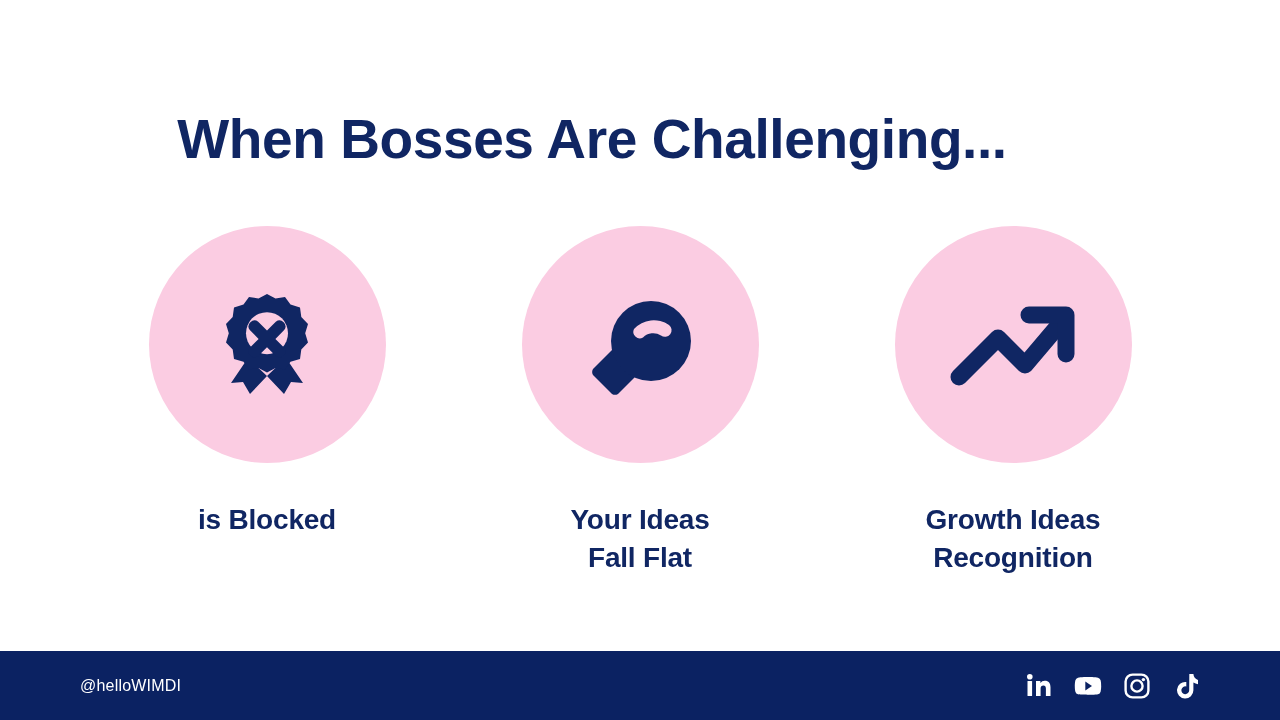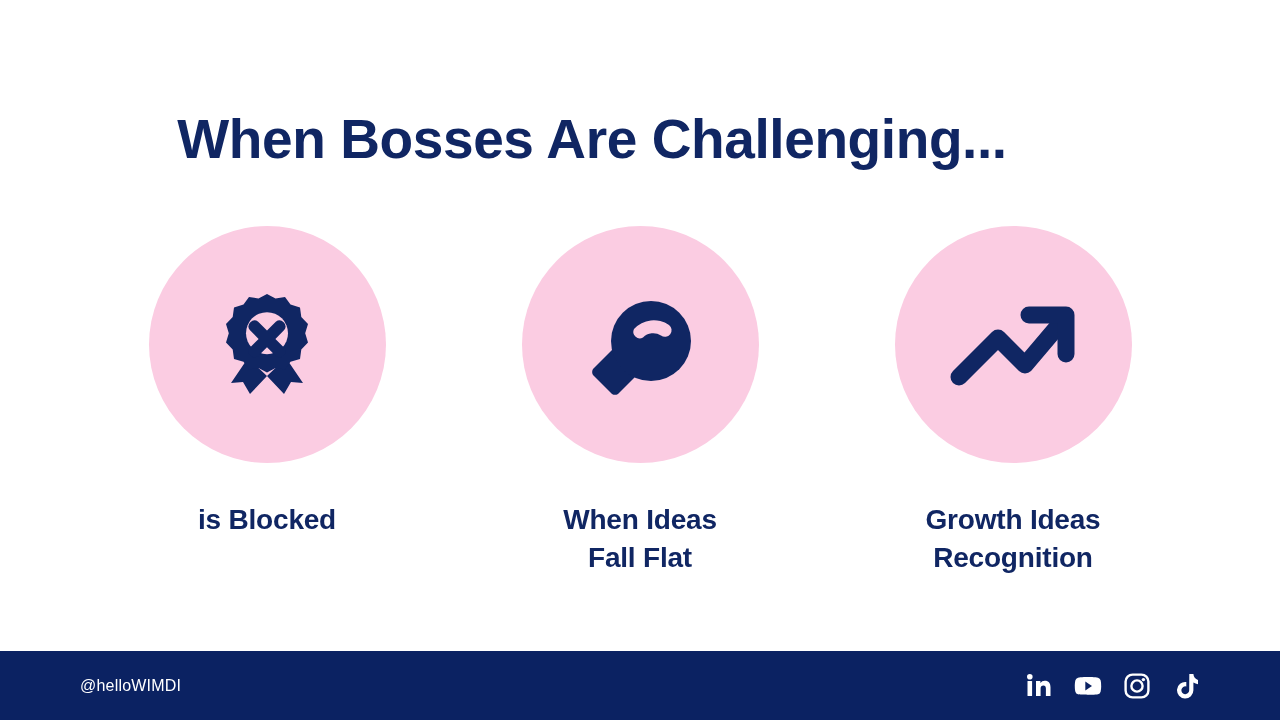--- a/index.html
+++ b/index.html
@@ -152,21 +152,21 @@
               <path d="M12 74 L33 53 A33 33 0 0 0 58 78 L37 99 A6 6 0 0 1 31 99
                        L12 80 A6 6 0 0 1 12 74 Z"></path>
               <circle cx="70" cy="46" r="40"></circle>
               <path d="M53 34 A27 27 0 0 1 88 30 A6.5 6.5 0 0 1 80 40.5
                        A14.5 14.5 0 0 0 62 42.5 A6.5 6.5 0 0 1 53 34 Z" fill="#fbcce2"></path>
             </g>
           </svg>
         </span>
       </div>
       <div class="card-caption">
-        <span>When Ideas</span>
+        <span>Your Ideas</span>
         <span class="line2">Fall Flat</span>
       </div>
     </div>
 
     <div class="card">
       <div class="icon-circle">
         <span>
           <svg width="126" height="82" viewBox="0 0 126 82" aria-hidden="true">
             <g fill="none" stroke="#102663" stroke-width="17" stroke-linecap="round" stroke-linejoin="round">
               <polyline points="9,73 48,34 75,61 114,15"></polyline>

